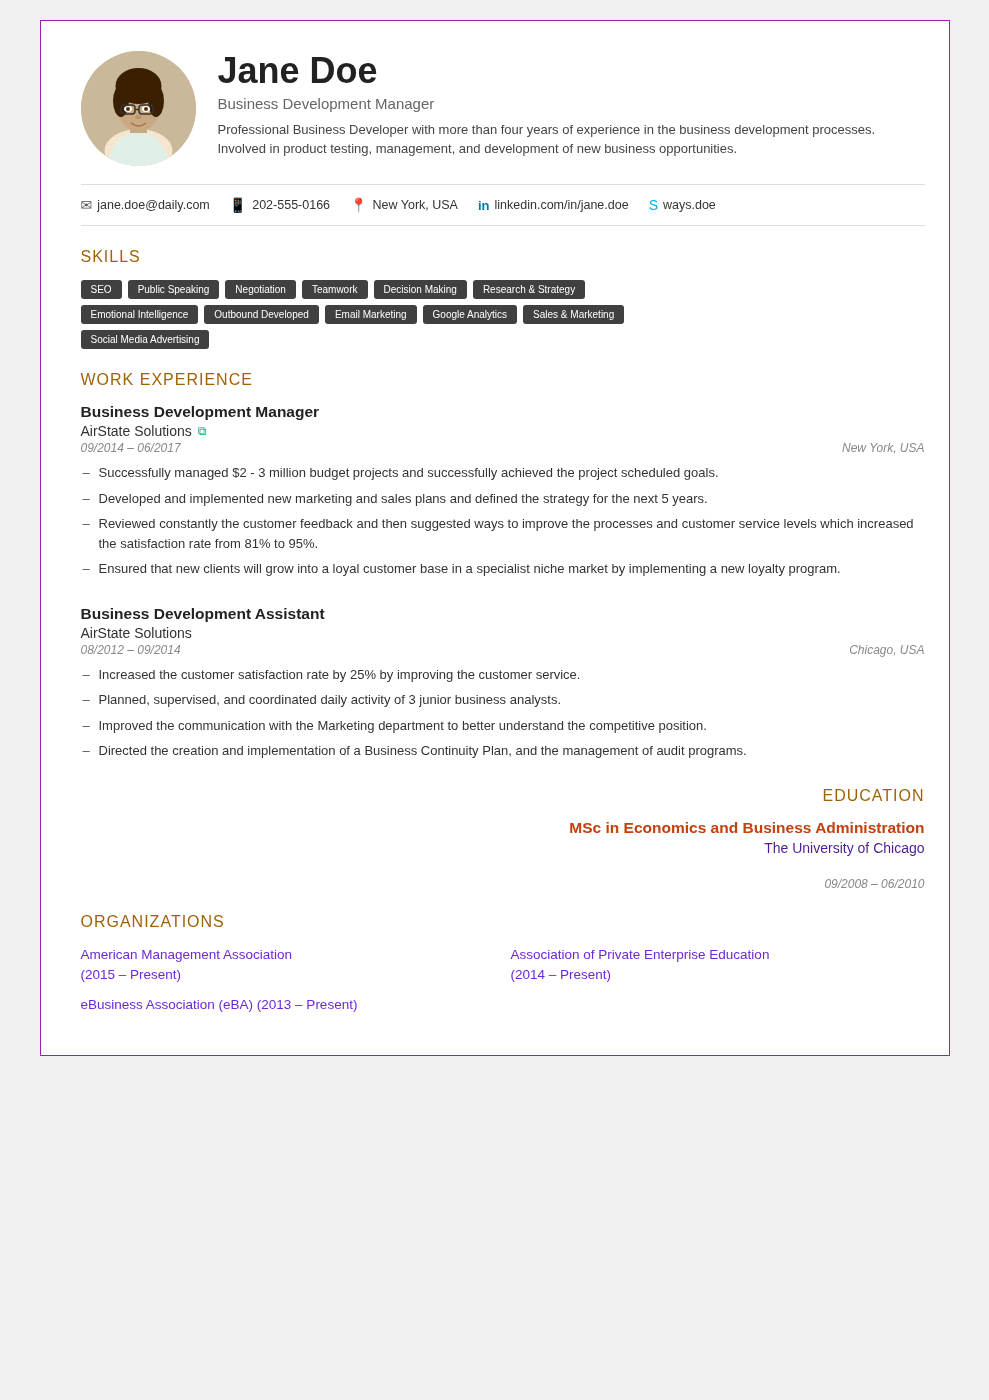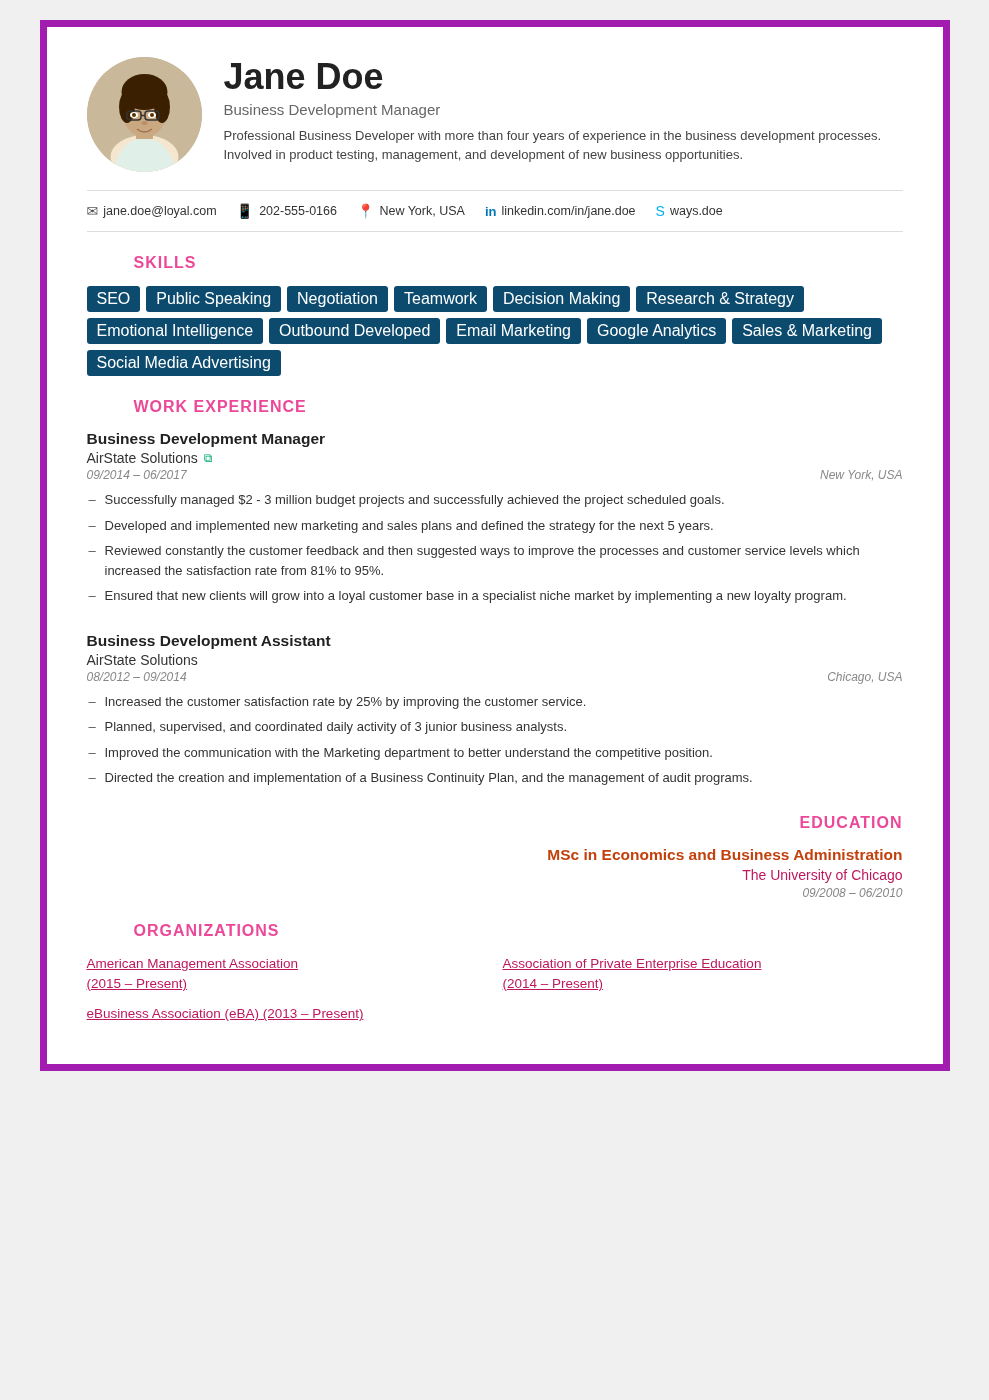--- a/index.html
+++ b/index.html
@@ -8,22 +8,22 @@
       background: #f0f0f0;
       display: flex;
       justify-content: center;
       align-items: flex-start;
       min-height: 1400px;
       padding: 20px;
     }
     .resume-wrapper {
       width: 910px;
       background: #fff;
-      border: 7px solid #a21caf;
-      padding: 30px 40px 40px 40px;
+      border: 1px solid #a21caf;
+      padding: 30px 24px 40px 40px;
       position: relative;
     }
     
     .header {
       display: flex;
       align-items: flex-start;
       margin-bottom: 18px;
     }
     .avatar {
       width: 115px;
@@ -87,40 +87,39 @@
       color: #0077b5;
       font-size: 13px;
     }
     .contact-icon.skype {
       color: #00aff0;
       font-size: 14px;
     }
     
     .section-title {
       font-size: 16px;
-      font-weight: bold;
-      color: #ec4899;
+      font-weight: normal;
+      color: #a16207;
       text-transform: uppercase;
       letter-spacing: 1px;
       margin-bottom: 14px;
       margin-top: 22px;
-      margin-left: 47px;
     }
     
     .skills-section { margin-bottom: 10px; }
     .skills-row {
       display: flex;
       flex-wrap: wrap;
       gap: 6px;
       margin-bottom: 6px;
     }
     .skill-badge {
-      background: #0c4a6e;
+      background: #404040;
       color: #fff;
-      font-size: 16px;
+      font-size: 10px;
       padding: 4px 10px;
       border-radius: 3px;
       white-space: nowrap;
     }
     
     .job {
       margin-bottom: 26px;
     }
     .job-title {
       font-size: 15.5px;
@@ -177,36 +176,35 @@
     
     .edu-section { margin-bottom: 20px; text-align: right; }
     .edu-degree {
       font-size: 15.5px;
       font-weight: bold;
       color: #c2410c;
       margin-bottom: 3px;
     }
     .edu-school {
       font-size: 14px;
-      color: #be185d;
-      margin-bottom: 3px;
+      color: #4c1d95;
+      margin-bottom: 21px;
     }
     .edu-dates {
       font-size: 12px;
       color: #888;
       font-style: italic;
     }
     
     .orgs-grid {
       display: grid;
       grid-template-columns: 1fr 1fr;
       gap: 10px 16px;
       font-size: 13.5px;
-      color: #be185d;
-      text-decoration: underline;
+      color: #6d28d9;
     }
     .org-item {
       line-height: 1.5;
     }
     .org-item-full {
       grid-column: 1 / -1;
     }
   </style>
 </head>
 <body>
@@ -249,21 +247,21 @@
     <div class="header-info">
       <div class="header-name">Jane Doe</div>
       <div class="header-title">Business Development Manager</div>
       <div class="header-bio">Professional Business Developer with more than four years of experience in the business development processes. Involved in product testing, management, and development of new business opportunities.</div>
     </div>
   </div>
 
   <div class="contact-bar">
     <div class="contact-item">
       <span class="contact-icon">✉</span>
-      <span>jane.doe@loyal.com</span>
+      <span>jane.doe@daily.com</span>
     </div>
     <div class="contact-item">
       <span class="contact-icon">📱</span>
       <span>202-555-0166</span>
     </div>
     <div class="contact-item">
       <span class="contact-icon">📍</span>
       <span>New York, USA</span>
     </div>
     <div class="contact-item">

